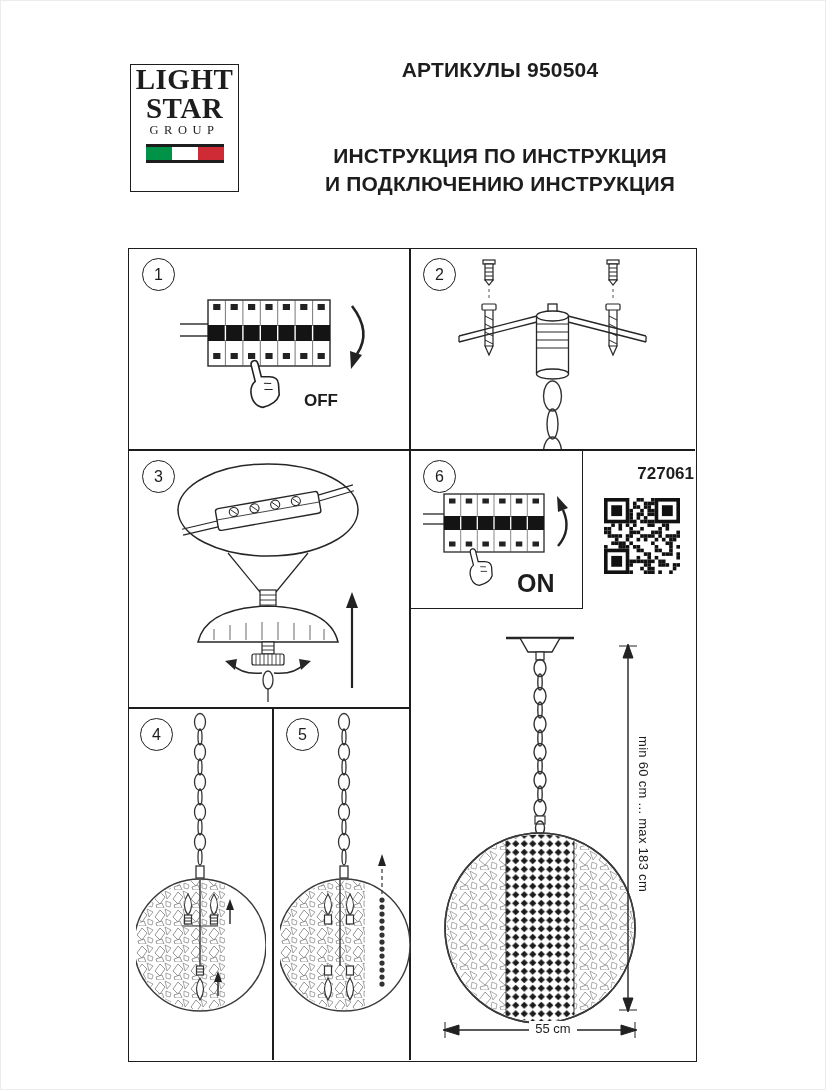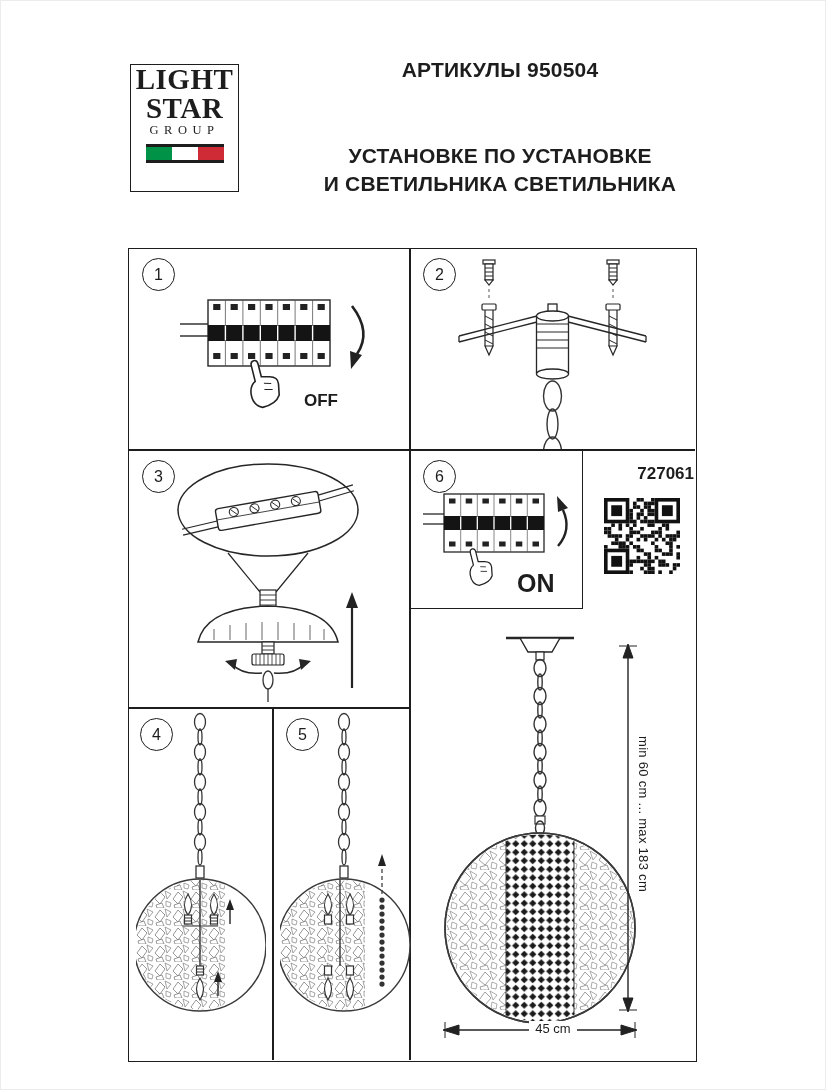--- a/index.html
+++ b/index.html
@@ -38,22 +38,22 @@
       <span style="background: rgb(255, 255, 255);"></span>
       <span style="background: rgb(206, 43, 55);"></span>
     </div>
   </div>
 
   <div class="hdr" style="left:300px;top:56px;width:400px">
     <div>АРТИКУЛЫ 950504</div>
   </div>
 
   <div class="hdr" style="left:300px;top:142px;width:400px">
-    <div>УСТАНОВКЕ ПО УСТАНОВКЕ</div>
-    <div>И СВЕТИЛЬНИКА СВЕТИЛЬНИКА</div>
+    <div>ИНСТРУКЦИЯ ПО ИНСТРУКЦИЯ</div>
+    <div>И ПОДКЛЮЧЕНИЮ ИНСТРУКЦИЯ</div>
   </div>
 
   <div class="box" style="left:128px;top:248px;width:567px;height:812px"></div>
   <div class="line" style="left:409px;top:248px;width:1.6px;height:812px"></div>
   <div class="line" style="left:128px;top:449px;width:567px;height:1.6px"></div>
   <div class="line" style="left:128px;top:707px;width:282px;height:1.6px"></div>
   <div class="line" style="left:272px;top:707px;width:1.6px;height:353px"></div>
   <div class="box" style="left:409px;top:449px;width:172px;height:158px"></div>
 
   <svg class="abs" style="left:178px;top:292px;width:200px;height:125px" viewBox="0 0 200 125">
@@ -519,21 +519,21 @@
       <line x1="27" y1="420" x2="217" y2="420" stroke-width="1.4"></line>
       <line x1="27" y1="412" x2="27" y2="428" stroke-width="1"></line>
       <line x1="217" y1="412" x2="217" y2="428" stroke-width="1"></line>
       <polygon points="41,415 41,425 25,420"></polygon>
       <polygon points="203,415 203,425 219,420"></polygon>
     </g>
   </svg>
 
   <div class="vtext" style="left:636px;top:736px">min 60 cm ... max 183 cm</div>
   <div class="dim-h" style="left:418px;top:1021px;width:270px">
-    <span>45 cm</span>
+    <span>55 cm</span>
   </div>
 
   <div class="step-badge" style="left:142px;top:258px">1</div>
   <div class="step-badge" style="left:423px;top:258px">2</div>
   <div class="step-badge" style="left:142px;top:460px">3</div>
   <div class="step-badge" style="left:423px;top:460px">6</div>
   <div class="step-badge" style="left:140px;top:718px">4</div>
   <div class="step-badge" style="left:286px;top:718px">5</div>
 
 </div>

